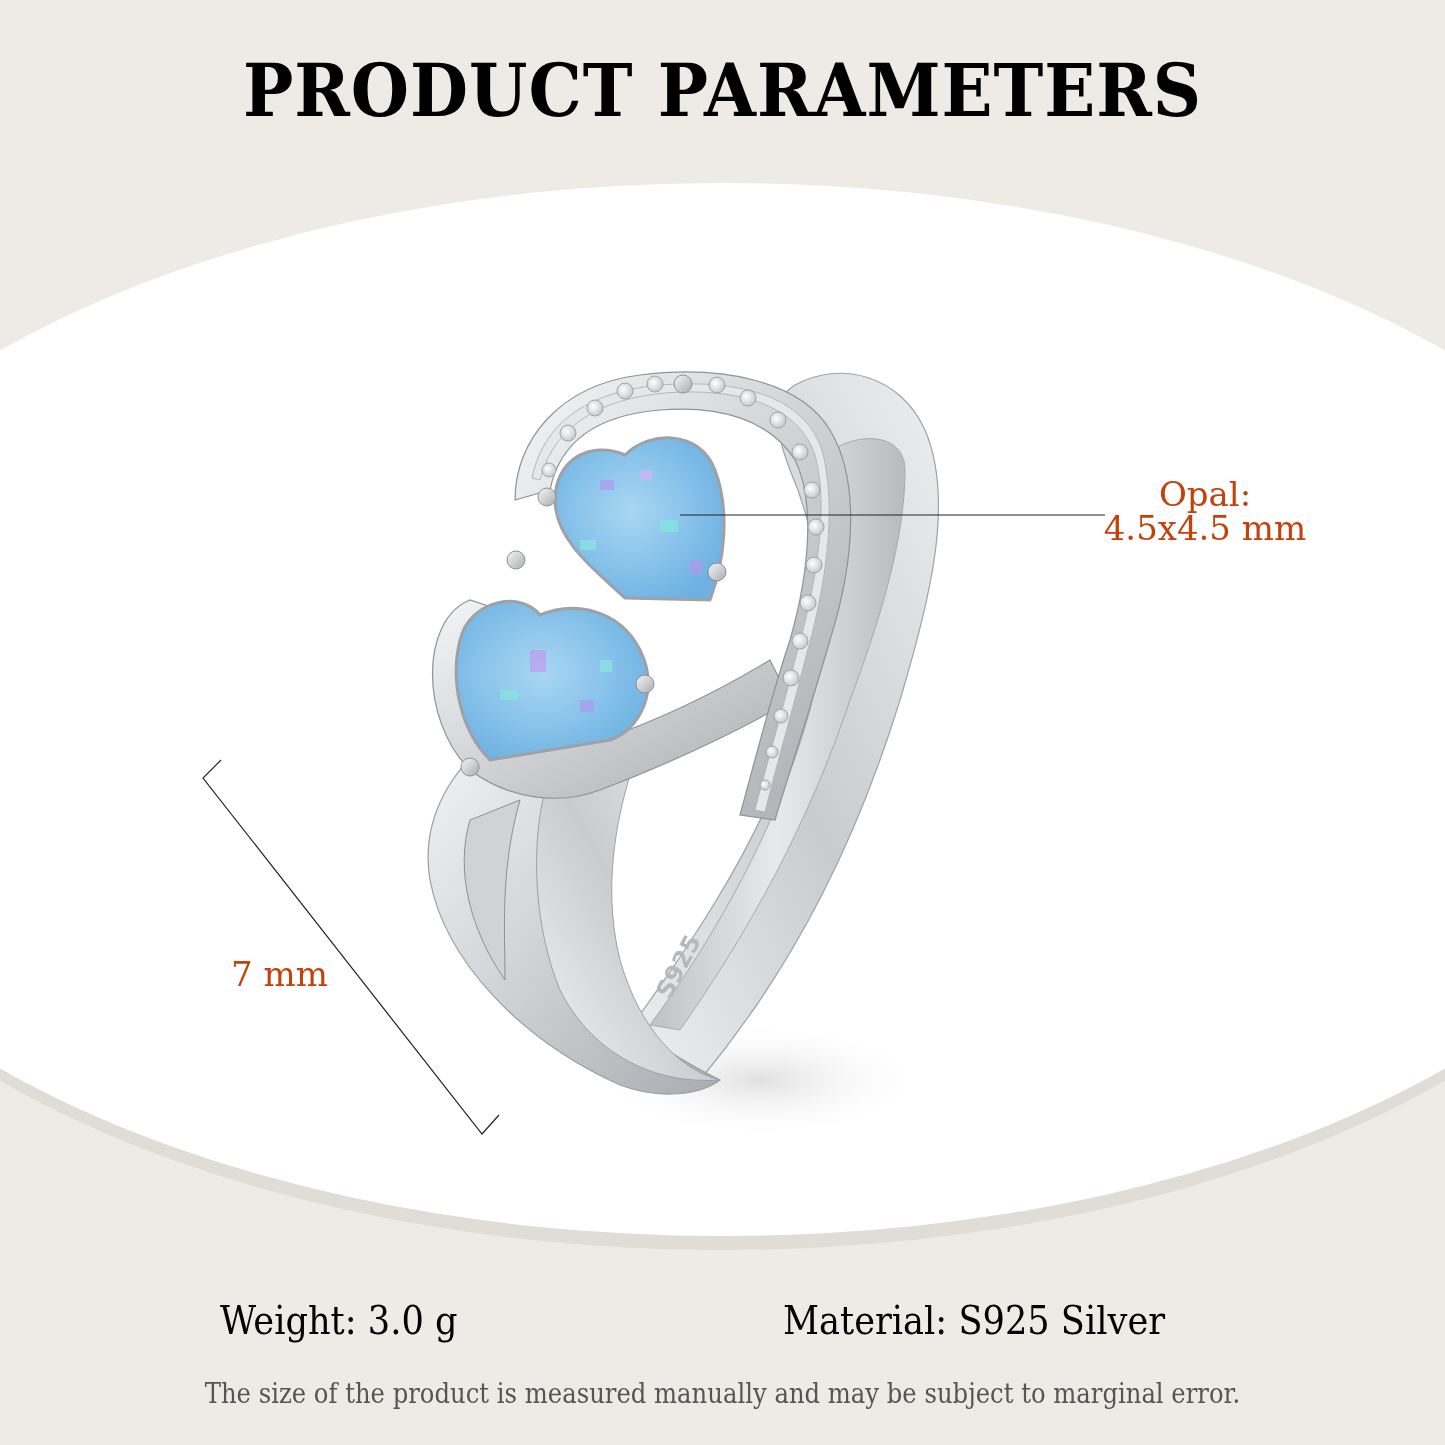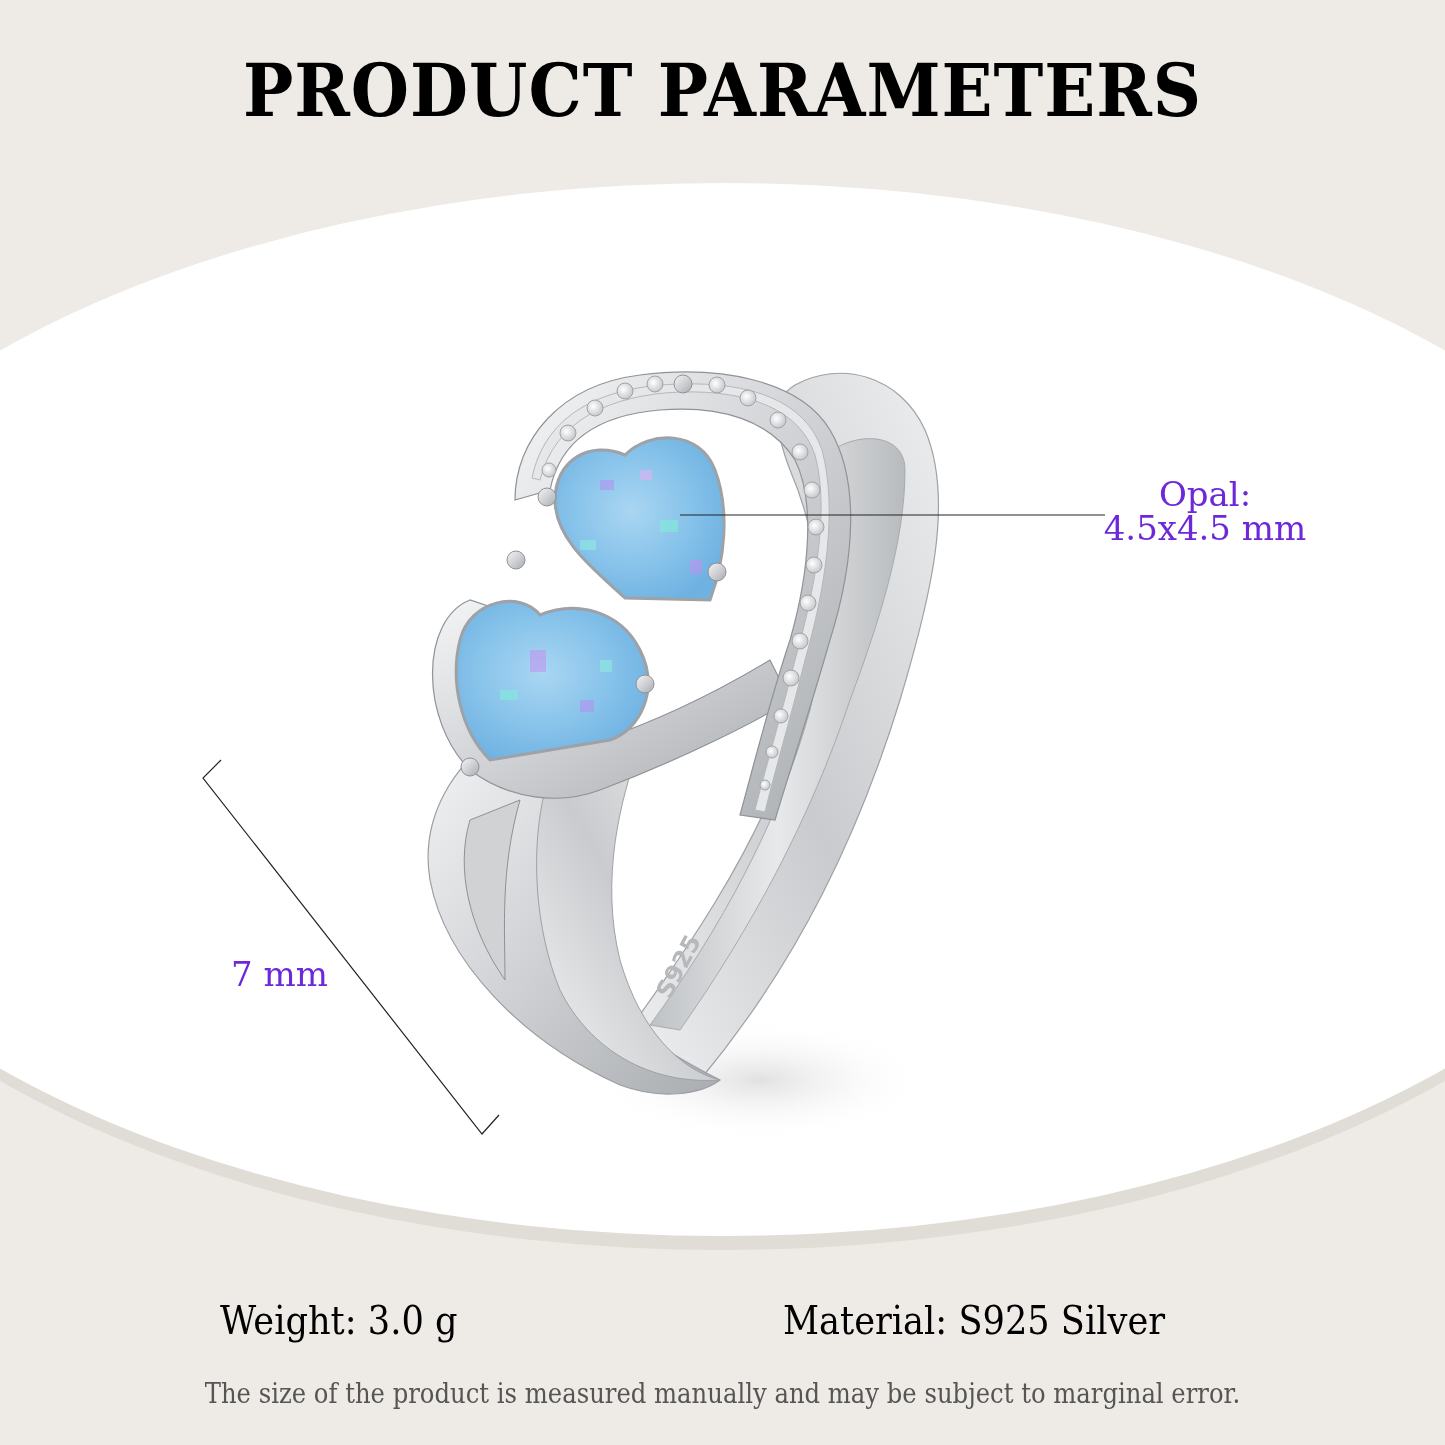--- a/index.html
+++ b/index.html
@@ -50,21 +50,21 @@
     .ring-svg {
       position: absolute;
       left: 0;
       top: 0;
       width: 1445px;
       height: 1445px;
     }
     .label {
       position: absolute;
       font-family: "DejaVu Serif", "Liberation Serif", serif;
-      color: #6d28d9;
+      color: #c2410c;
       font-size: 34px;
       line-height: 1;
       white-space: nowrap;
     }
     .opal-label {
       left: 1100px;
       top: 477px;
       width: 210px;
       text-align: center;
     }

